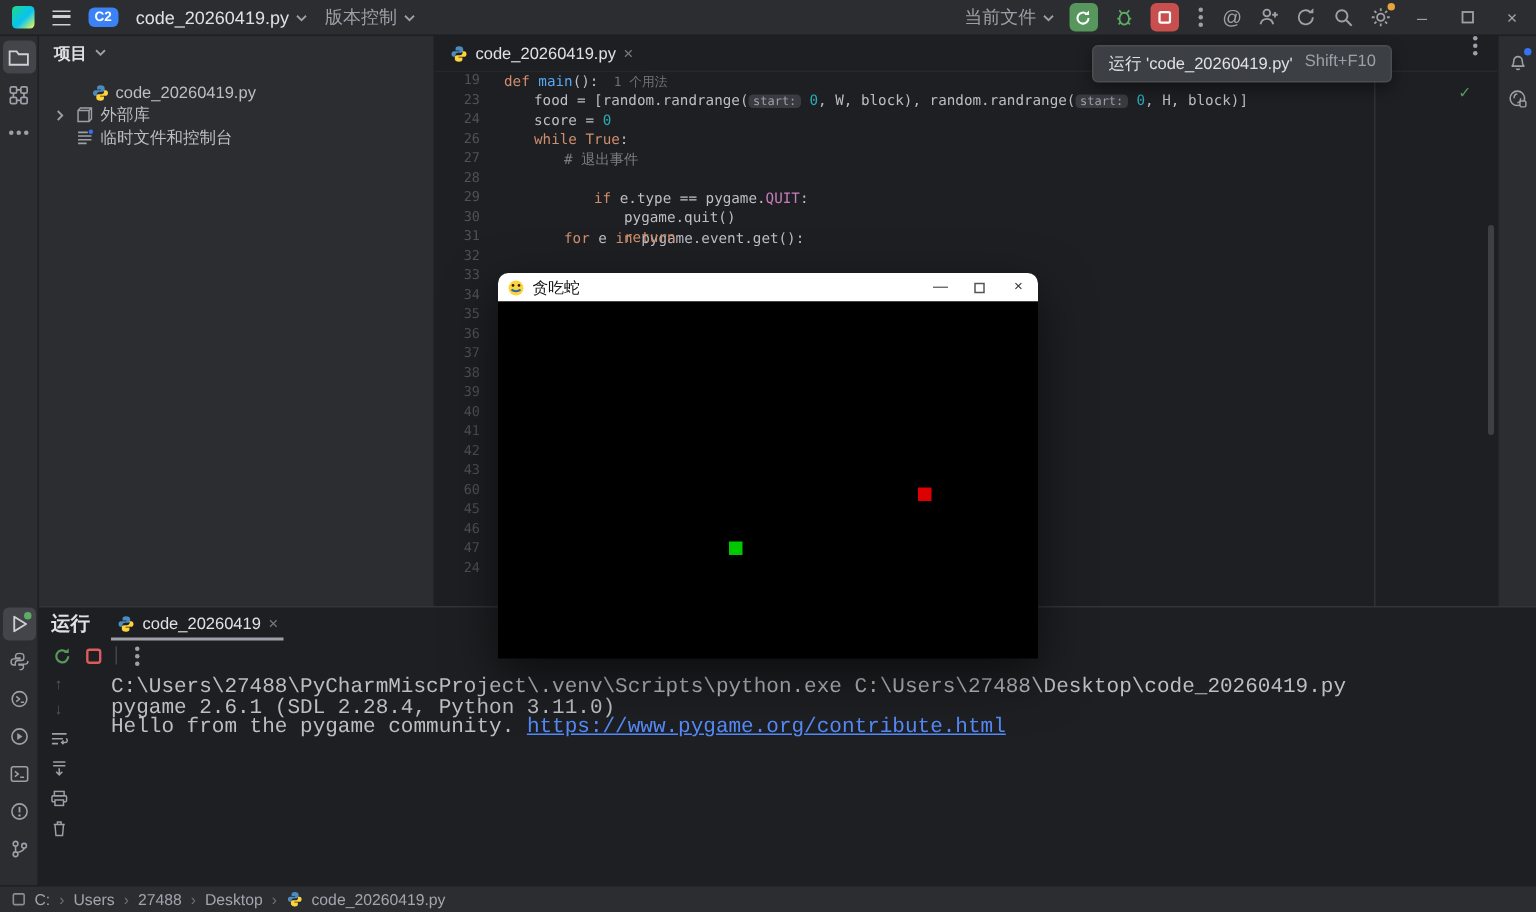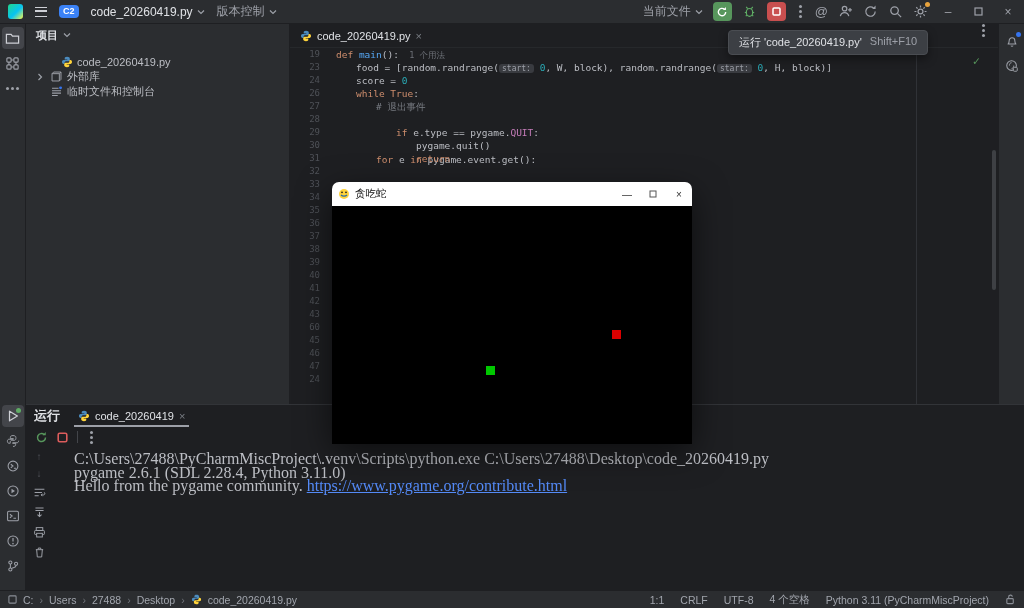--- a/index.html
+++ b/index.html
@@ -61,33 +61,33 @@
   .runpanel{position:absolute;left:26px;top:404px;width:998px;height:186px;background:#1e1f22;border-top:1px solid #323438;box-sizing:border-box;}
   .rp-head{height:22px;display:flex;align-items:center;padding-left:8px;gap:14px;}
   .rp-label{font-weight:bold;color:#dfe1e5;font-size:13px;}
   .rp-tab{display:flex;align-items:center;gap:5px;height:100%;padding:0 4px;font-size:11px;color:#dfe1e5;box-shadow:inset 0 -2px 0 #9da0a8;}
   .rp-tab .x{color:#7a7e85;}
   .rp-toolbar{height:20px;display:flex;align-items:center;gap:9px;padding-left:9px;}
   .sep{width:1px;height:12px;background:#43454a;}
   .rp-body{display:flex;}
   .rp-gutter{width:26px;display:flex;flex-direction:column;align-items:center;gap:7px;padding-top:5px;flex:none;}
   .g-arrow{color:#55585e;font-size:10px;line-height:1;}
-  .console{font-family:Liberation Serif, serif;font-size:16px;line-height:13.5px;padding-top:5px;padding-left:22px;white-space:nowrap;}
+  .console{font-family:Liberation Mono, monospace;font-size:14px;line-height:13.5px;padding-top:5px;padding-left:22px;white-space:nowrap;}
   .console a{color:#548af7;text-decoration:underline;}
   
   .statusbar{position:absolute;left:0;top:590px;width:1024px;height:18px;background:#2b2d30;border-top:1px solid #1e1f22;box-sizing:border-box;display:flex;align-items:center;justify-content:space-between;font-size:10.5px;color:#a1a5ad;padding:0 8px;}
   .crumbs{display:flex;align-items:center;gap:6px;}
   .crumb-sep{color:#6f737a;}
   .sb-right{display:flex;align-items:center;gap:16px;}
   
   .tooltip{position:absolute;left:728px;top:30px;background:#3c3f44;border:1px solid #4a4d52;border-radius:4px;padding:4px 10px;font-size:11px;color:#dfe1e5;box-shadow:0 4px 10px rgba(0,0,0,.4);display:flex;gap:8px;white-space:nowrap;z-index:5;}
   .tooltip .key{color:#9da0a8;}
   
   .pygwin{position:absolute;left:332px;top:182px;width:360px;height:256px;z-index:10;box-shadow:0 12px 34px rgba(0,0,0,.6);border-radius:7px 7px 0 0;}
-  .pyg-title{height:24px;background:#ffffff;border-radius:7px 7px 0 0;display:flex;align-items:center;padding-left:6px;gap:5px;}
+  .pyg-title{height:19px;background:#ffffff;border-radius:7px 7px 0 0;display:flex;align-items:center;padding-left:6px;gap:5px;}
   .pyg-title .t{color:#111;font-size:10.5px;}
   .pyg-btns{margin-left:auto;display:flex;height:100%;}
   .pyg-btn{width:26px;display:flex;align-items:center;justify-content:center;color:#333;font-size:10px;}
   .pyg-content{position:relative;height:238px;background:#000;}
   .cell{position:absolute;width:9px;height:9px;}
   svg{display:block;}
 </style>
 </head>
 <body>
 
@@ -427,31 +427,20 @@
       <span>27488</span>
         <span class="crumb-sep">›</span>
       <span>Desktop</span>
         <span class="crumb-sep">›</span>
       <svg width="11" height="11" viewBox="0 0 12 12">
           <path d="M6 .8C4.2.8 3.7 1.5 3.7 2.5v1.1h2.6v.5H2.6C1.6 4.1 1 4.9 1 6s.6 1.9 1.6 1.9h1V6.8c0-.9.8-1.6 1.8-1.6h1.9c.8 0 1.5-.6 1.5-1.5v-1C8.8 1.5 7.8.8 6 .8z" fill="#4b8bbe"></path>
           <path d="M6 11.2c1.8 0 2.3-.7 2.3-1.7V8.4H5.7v-.5h3.7c1 0 1.6-.8 1.6-1.9s-.6-1.9-1.6-1.9h-1v1.1c0 .9-.8 1.6-1.8 1.6H4.7c-.8 0-1.5.6-1.5 1.5v1c0 1 1 1.9 2.8 1.9z" fill="#ffd43b"></path>
         </svg>
       <span>code_20260419.py</span>
     </div>
-    <div class="sb-right">
-      <span>1:1</span>
-      <span>CRLF</span>
-      <span>UTF-8</span>
-      <span>4 个空格</span>
-      <span>Python 3.11 (PyCharmMiscProject)</span>
-      <svg width="11" height="11" viewBox="0 0 12 12">
-          <rect x="2" y="5" width="7" height="5.5" rx="1" fill="none" stroke="#8a8e96" stroke-width="1.2"></rect>
-          <path d="M4 5V3.5a2 2 0 0 1 4-.5" fill="none" stroke="#8a8e96" stroke-width="1.2"></path>
-        </svg>
-    </div>
   </div>
 
   <div class="tooltip">
     <span>运行 'code_20260419.py'</span>
     <span class="key">Shift+F10</span>
   </div>
 
   <div class="pygwin">
     <div class="pyg-title">
       <svg width="12" height="12" viewBox="0 0 12 12">

